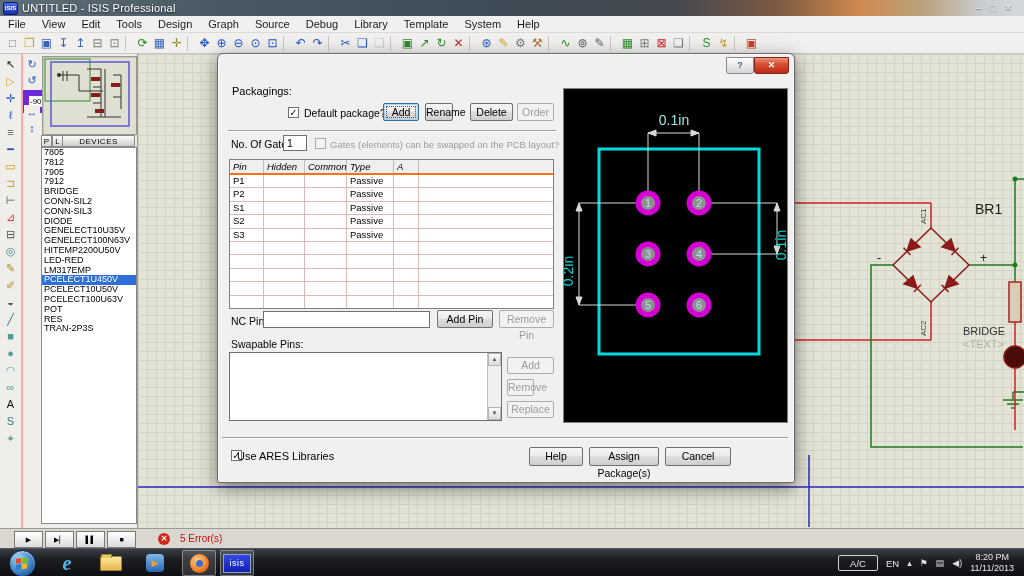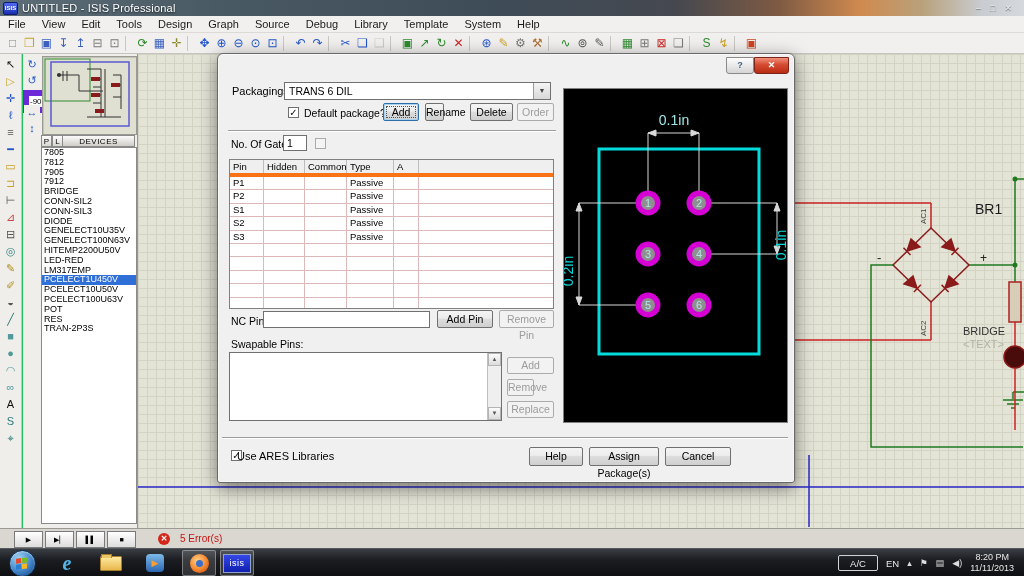--- a/index.html
+++ b/index.html
@@ -1,17 +1,17 @@
 <!DOCTYPE html>
 <html><head>
 <meta charset="utf-8">
 <style>
   html,body{margin:0;padding:0;width:1024px;height:576px;overflow:hidden;
     font-family:"Liberation Sans",sans-serif;-webkit-font-smoothing:antialiased;}
-  #screen{position:relative;width:1024px;height:576px;background:#22c55e;}
+  #screen{position:relative;width:1024px;height:576px;background:#fca5a5;}
 
   
   #titlebar{position:absolute;left:0;top:0;width:1024px;height:16px;
     background:linear-gradient(90deg,#5d6e79 0%,#495964 22%,#3e4c57 48%,#45484f 66%,#7e5a43 76%,#d08a4e 84%,#b9a17b 90%,#c9cdd2 96%,#d5d8dc 100%);
     display:flex;align-items:center;color:#fff;font-size:11px;}
   #titlebar .app-icon{width:13px;height:11px;margin:0 4px 0 3px;border-radius:2px;
     background:linear-gradient(#4f6cf0,#1b2fb0);border:1px solid #0e1a70;
     font-size:6px;color:#fff;line-height:10px;text-align:center;font-weight:bold;}
   #titlebar .title-text{text-shadow:0 1px 2px rgba(0,0,0,.7);letter-spacing:.2px;}
   #win-controls{margin-left:auto;display:flex;gap:9px;padding-right:12px;}
@@ -83,21 +83,21 @@
     border:1px solid #707070;box-sizing:border-box;}
   #pkg-combo .combo-text{position:absolute;left:4px;top:2px;font-size:10.5px;}
   #pkg-combo .combo-arrow{position:absolute;right:0;top:0;width:16px;height:16px;border-left:1px solid #9a9a9a;
     background:linear-gradient(#f4f4f4,#d8d8d8);text-align:center;font-size:7px;line-height:16px;color:#444;}
   .groove{position:absolute;height:0;border-top:1px solid #9c9c9c;border-bottom:1px solid #fff;}
   .tinput{position:absolute;background:#fff;border:1px solid #707070;font-size:10.5px;padding:0 3px;
     box-sizing:border-box;font-family:"Liberation Sans",sans-serif;}
   
   #pin-table{position:absolute;left:11px;top:105px;width:325px;height:150px;border:1px solid #808080;
     background:#fff;box-sizing:border-box;overflow:hidden;}
-  .thead{display:flex;height:13px;background:#efefef;border-bottom:4px solid #f97316;}
+  .thead{display:flex;height:13px;background:#efefef;border-bottom:2px solid #f97316;font-style:italic;}
   .thead span{font-size:9.5px;line-height:13px;padding-left:3px;border-right:1px solid #bdbdbd;box-sizing:border-box;}
   .trow{display:flex;height:12.4px;border-bottom:1px solid #dcb9b9;}
   .trow span{font-size:9.5px;line-height:12px;padding-left:3px;border-right:1px solid #dcb9b9;box-sizing:border-box;overflow:hidden;}
   .thead span:nth-child(1),.trow span:nth-child(1){width:34px;flex:0 0 auto;}
   .thead span:nth-child(2),.trow span:nth-child(2){width:41px;flex:0 0 auto;}
   .thead span:nth-child(3),.trow span:nth-child(3){width:42px;flex:0 0 auto;}
   .thead span:nth-child(4),.trow span:nth-child(4){width:47px;flex:0 0 auto;}
   .thead span:nth-child(5),.trow span:nth-child(5){width:25px;flex:0 0 auto;}
   .thead span:nth-child(6),.trow span:nth-child(6){flex:1 1 auto;border-right:none;}
   #swap-list{position:absolute;left:11px;top:298px;width:273px;height:69px;background:#fff;
@@ -365,38 +365,35 @@
         <text x="979" y="262" font-size="12" fill="#222">+</text>
       </svg>
     </div>
   </div>
 
   <div id="dialog">
     <span id="dlg-help">?</span>
     <span id="dlg-close">✕</span>
 
     <span class="dlg-label" style="left:14px;top:31px">Packagings:</span>
-    <div id="pkg-combo">
-      <span class="combo-text">TRANS 6 DIL</span>
-      <span class="combo-arrow">▼</span>
-    </div>
 
     <span class="cb" style="left:70px;top:53px">✓</span>
     <span class="dlg-label" style="left:86px;top:53px;font-size:10.5px">Default package?</span>
 
     <span class="btn focused" style="left:165px;top:49px;width:36px;height:18px;line-height:16px">Add</span>
-    <span class="btn" style="left:207px;top:49px;width:19px;height:18px;line-height:16px">Rename</span>
+    <span class="btn" style="left:207px;top:49px;width:28px;height:18px;line-height:16px">Rename</span>
     <span class="btn" style="left:252px;top:49px;width:43px;height:18px;line-height:16px">Delete</span>
     <span class="btn disabled" style="left:299px;top:49px;width:37px;height:18px;line-height:16px">Order</span>
 
     <div class="groove" style="left:10px;top:76px;width:328px"></div>
 
     <span class="dlg-label" style="left:13px;top:84px;font-size:10.5px">No. Of Gates:</span>
     <input class="tinput" style="left: 65px; top: 81px; width: 24px; height: 16px;" value="1">
     <span class="cb disabled" style="left:97px;top:84px"></span>
+    <span class="dlg-label gray" style="left:112px;top:85px;font-size:9.5px">Gates (elements) can be swapped on the PCB layout?</span>
 
     <div id="pin-table">
       <div class="thead">
 
       <span>Pin</span>
           <span>Hidden</span>
           <span>Common</span>
           <span>Type</span>
           <span>A</span>
           <span></span>

